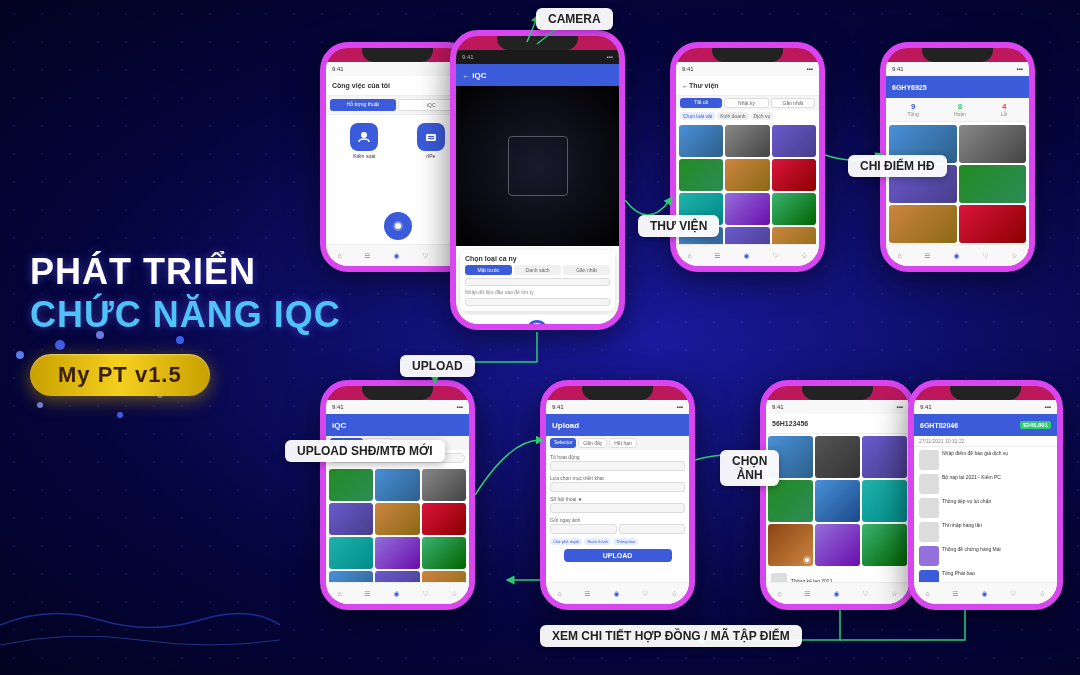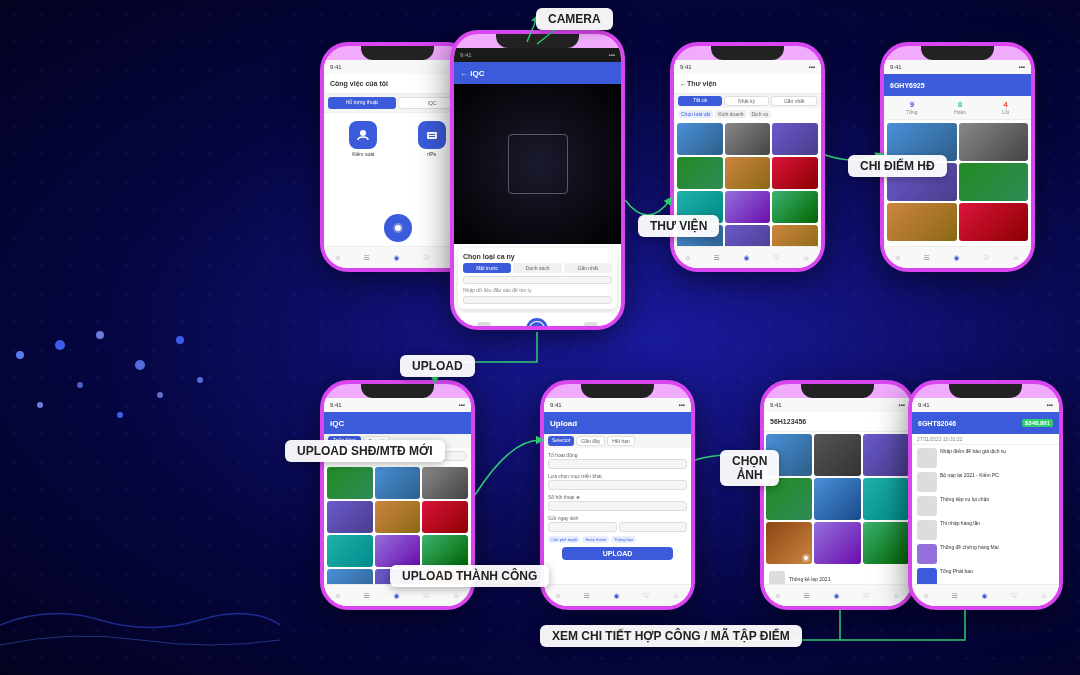--- a/index.html
+++ b/index.html
@@ -78,23 +78,23 @@
       font-size: 22px;
       font-weight: 900;
       color: #3a2000;
       box-shadow: 0 4px 18px rgba(200,160,0,0.5), inset 0 1px 2px rgba(255,255,255,0.4);
       letter-spacing: 1px;
     }
 
     
     .phone {
       position: absolute;
-      background: #f0abfc;
+      background: #be185d;
       border-radius: 28px;
-      border: 4px solid #d946ef;
+      border: 6px solid #d946ef;
       overflow: hidden;
       box-shadow: 0 8px 32px rgba(0,0,0,0.5);
     }
 
     .phone-notch {
       width: 50%;
       height: 14px;
       background: #222;
       border-radius: 0 0 12px 12px;
       margin: 0 auto;
@@ -357,20 +357,27 @@
   <circle cx="160" cy="70" r="3" fill="#8899ff" opacity="0.7"></circle>
   <circle cx="180" cy="15" r="4" fill="#4466ff" opacity="0.9"></circle>
   <circle cx="200" cy="55" r="3" fill="#6688ff" opacity="0.8"></circle>
 
   <path d="M0,300 Q50,280 100,295 Q150,310 200,295 Q250,280 280,300" stroke="#3355ee" stroke-width="1.5" fill="none" opacity="0.5"></path>
   <path d="M0,320 Q70,305 140,315 Q210,325 280,315" stroke="#5577ff" stroke-width="1" fill="none" opacity="0.4"></path>
 </svg>
 
 <div class="content-wrapper">
 
+  <div class="left-text">
+    <div class="title-line1">PHÁT TRIỂN</div>
+    <div class="title-line2">
+      <span>CHỨC NĂNG </span><span style="color:#4fc3f7">iQC</span>
+    </div>
+    <div class="badge">My PT v1.5</div>
+  </div>
 
   <div class="label-box" style="top:8px; left:536px;">
     <span>CAMERA</span>
   </div>
 
   <div class="label-box" style="top:215px; left:638px;">
     <span>THƯ VIỆN</span>
   </div>
 
   <div class="label-box" style="top:155px; left:848px;">
@@ -378,30 +385,27 @@
   </div>
 
   <div class="label-box" style="top:355px; left:400px;">
     <span>UPLOAD</span>
   </div>
 
   <div class="label-box" style="top:440px; left:285px;">
     <span>UPLOAD SHĐ/MTĐ MỚI</span>
   </div>
 
-  <div class="label-box" style="top:565px; left:390px;">
-    <span>UPLOAD THÀNH CÔNG</span>
-  </div>
 
   <div class="label-box" style="top:450px; left:720px; text-align:center;">
     <span>CHỌN<br>ẢNH</span>
   </div>
 
   <div class="label-box" style="bottom:28px; left:540px;">
-    <span>XEM CHI TIẾT HỢP CÔNG / MÃ TẬP ĐIỂM</span>
+    <span>XEM CHI TIẾT HỢP ĐỒNG / MÃ TẬP ĐIỂM</span>
   </div>
 
   <div class="phone phone-1">
     <div class="phone-notch"></div>
     <div class="phone-screen">
       <div class="phone-status-bar">
         <span>9:41</span>
           <span>▪▪▪</span>
       </div>
       <div class="screen-header">

